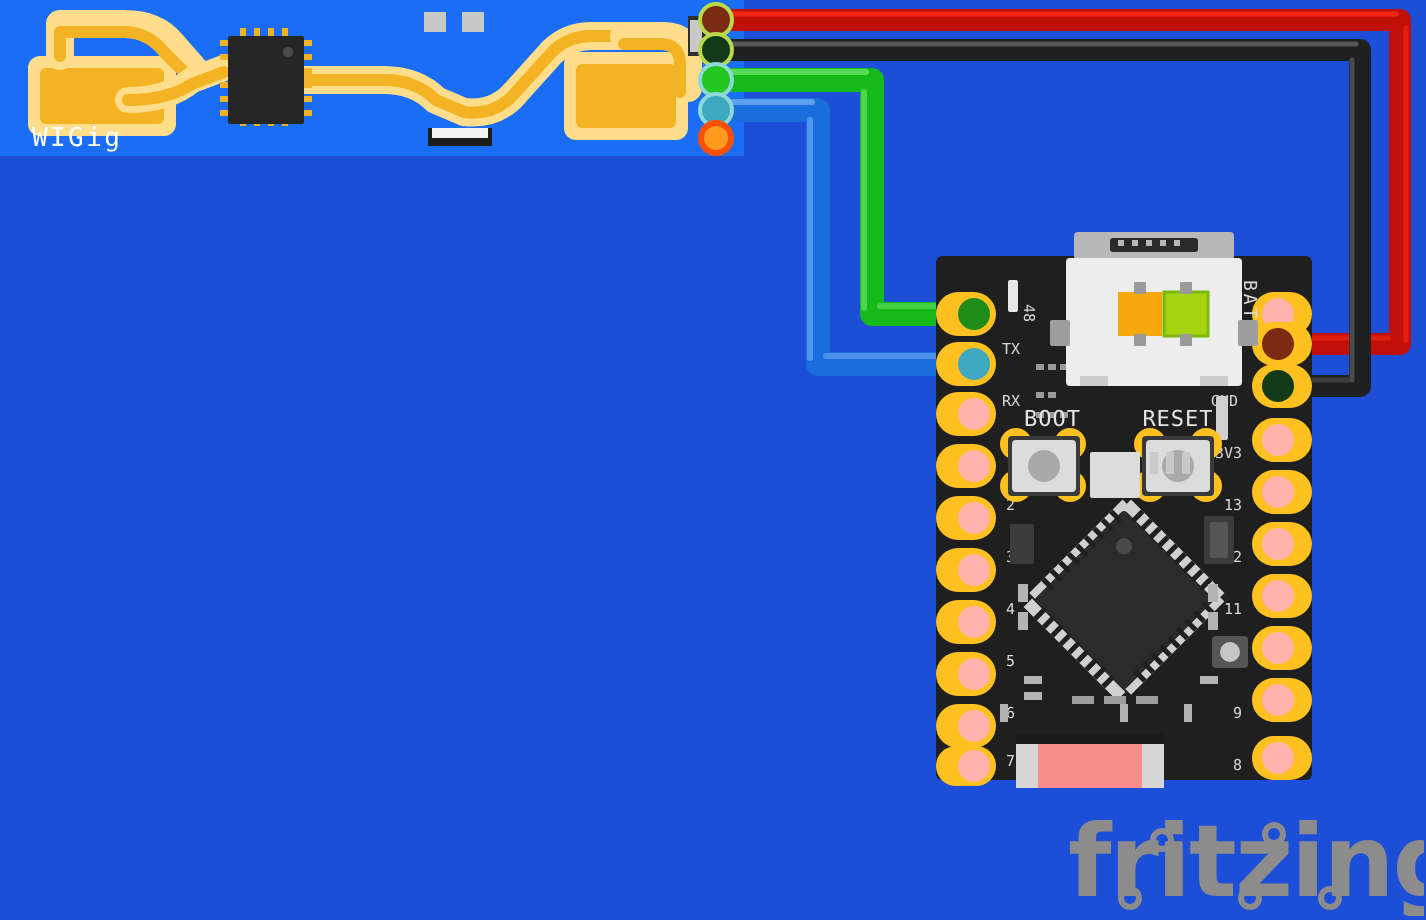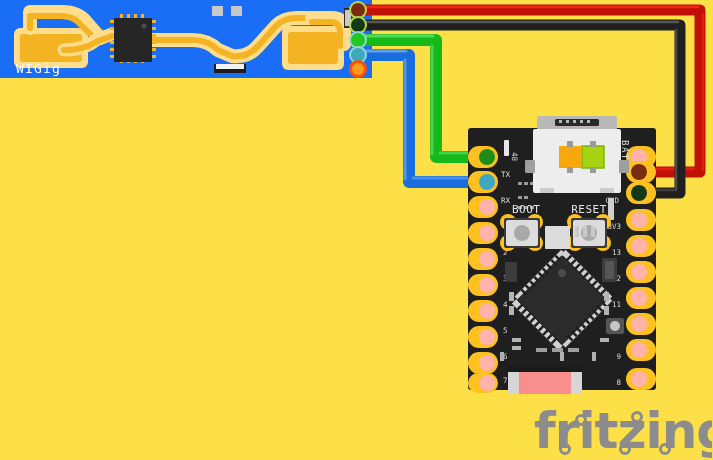--- a/index.html
+++ b/index.html
@@ -1,19 +1,19 @@
 <!DOCTYPE html>
 <html><head>
 <meta charset="utf-8">
 <title>Fritzing Breadboard View</title>
 <style>
   html,body{margin:0;padding:0;background:#ffffff;}
   body{width:713px;height:460px;overflow:hidden;
        font-family:"DejaVu Sans Mono","Liberation Mono",monospace;}
-  #stage{position:relative;width:713px;height:460px;background:#fde047;}
+  #stage{position:relative;width:713px;height:460px;background:#1d4ed8;}
   svg.layer{position:absolute;left:0;top:0;width:713px;height:460px;}
   .fz-logo{position:absolute;left:534px;top:406px;width:178px;height:52px;}
 </style>
 </head>
 <body>
 
 <div id="stage">
 
   <svg class="layer" viewBox="0 0 713 460" xmlns="http://www.w3.org/2000/svg">
 

